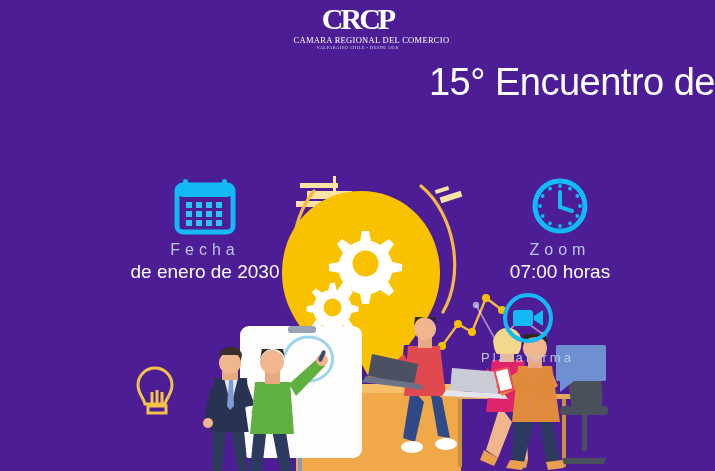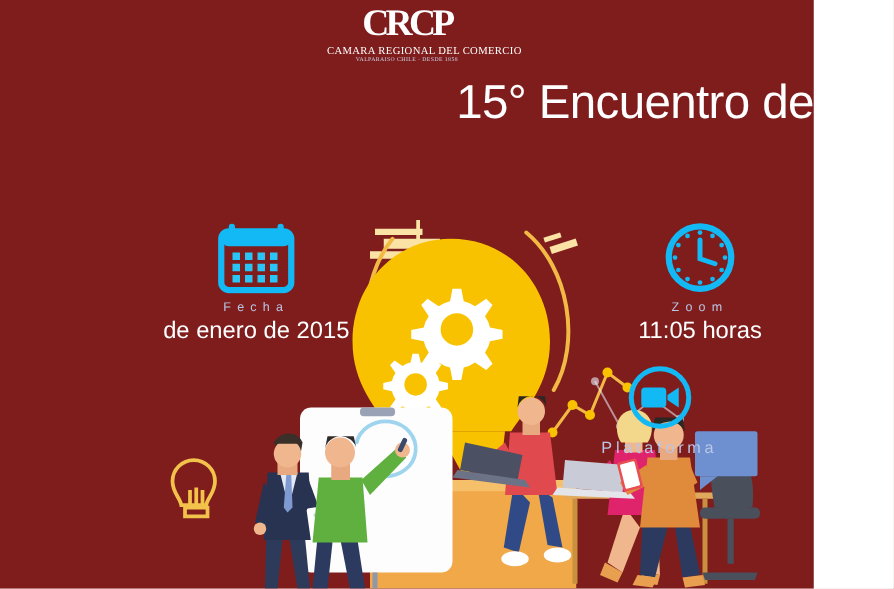--- a/index.html
+++ b/index.html
@@ -1,21 +1,21 @@
 <!DOCTYPE html>
 <html><head>
 <meta charset="utf-8">
 <style>
   html,body{margin:0;padding:0;background:#fff;}
   body{font-family:"Liberation Sans","DejaVu Sans",sans-serif;}
 
   #poster{
     position:relative;
-    width:651px;height:471px;
-    background:#7f1d1d;
+    width:715px;height:471px;
+    background:#4c1d95;
     overflow:hidden;
   }
 
   
   .deco{position:absolute;}
 
   .deco-rect{background:#fbe3a6;}
 
   
   #logo-block{
@@ -46,21 +46,21 @@
     font-size:38px;line-height:44px;font-weight:400;
     letter-spacing:-0.5px;
   }
   #title .l1{display:block;}
   #title .l2{display:block;}
 
   
   .info{position:absolute;text-align:center;color:#fff;}
   .info .cap{
     display:block;
-    font-size:10px;color:#b9c6e6;letter-spacing:5px;
+    font-size:16px;color:#b9c6e6;letter-spacing:5px;
     margin:6px 0 2px 0;
   }
   .info .val{
     display:block;font-size:19px;line-height:22px;color:#fff;
   }
   .info .val2{display:block;font-size:19px;line-height:22px;color:#fff;}
 
   #info-fecha{left:120px;top:175px;width:170px;}
   #info-hora{left:480px;top:175px;width:160px;}
   #info-plat{left:455px;top:292px;width:145px;}
@@ -265,21 +265,21 @@
           <rect x="32" y="34" width="6" height="6"></rect>
             <rect x="42" y="34" width="6" height="6"></rect>
           <rect x="12" y="43" width="6" height="6"></rect>
             <rect x="22" y="43" width="6" height="6"></rect>
           <rect x="32" y="43" width="6" height="6"></rect>
             <rect x="42" y="43" width="6" height="6"></rect>
         </g>
       </svg>
     </div>
     <span class="cap">Fecha</span>
-    <span class="val2">de enero de 2015</span>
+    <span class="val2">de enero de 2030</span>
   </div>
 
   <div class="info" id="info-hora">
     <div class="icon-wrap">
       <svg width="58" height="58" viewBox="0 0 58 58">
         <circle cx="29" cy="29" r="25" fill="none" stroke="#12b9f5" stroke-width="5"></circle>
         <g fill="#12b9f5">
           <circle cx="29" cy="9" r="1.9"></circle>
             <circle cx="39" cy="11.7" r="1.9"></circle>
           <circle cx="46.3" cy="19" r="1.9"></circle>
@@ -290,21 +290,21 @@
             <circle cx="19" cy="46.3" r="1.9"></circle>
           <circle cx="11.7" cy="39" r="1.9"></circle>
             <circle cx="9" cy="29" r="1.9"></circle>
           <circle cx="11.7" cy="19" r="1.9"></circle>
             <circle cx="19" cy="11.7" r="1.9"></circle>
         </g>
         <path d="M29 15 L29 30 L41 34" fill="none" stroke="#12b9f5" stroke-width="4" stroke-linecap="round"></path>
       </svg>
     </div>
     <span class="cap">Zoom</span>
-    <span class="val">11:05 horas</span>
+    <span class="val">07:00 horas</span>
   </div>
 
   <div class="info" id="info-plat">
     <div class="icon-wrap">
       <svg width="52" height="52" viewBox="0 0 52 52">
         <circle cx="26" cy="26" r="23" fill="none" stroke="#12b9f5" stroke-width="4"></circle>
         <rect x="11" y="18" width="20" height="16" rx="3" fill="#12b9f5"></rect>
         <path d="M32 24 L41 18 L41 34 L32 28 Z" fill="#12b9f5"></path>
       </svg>
     </div>

